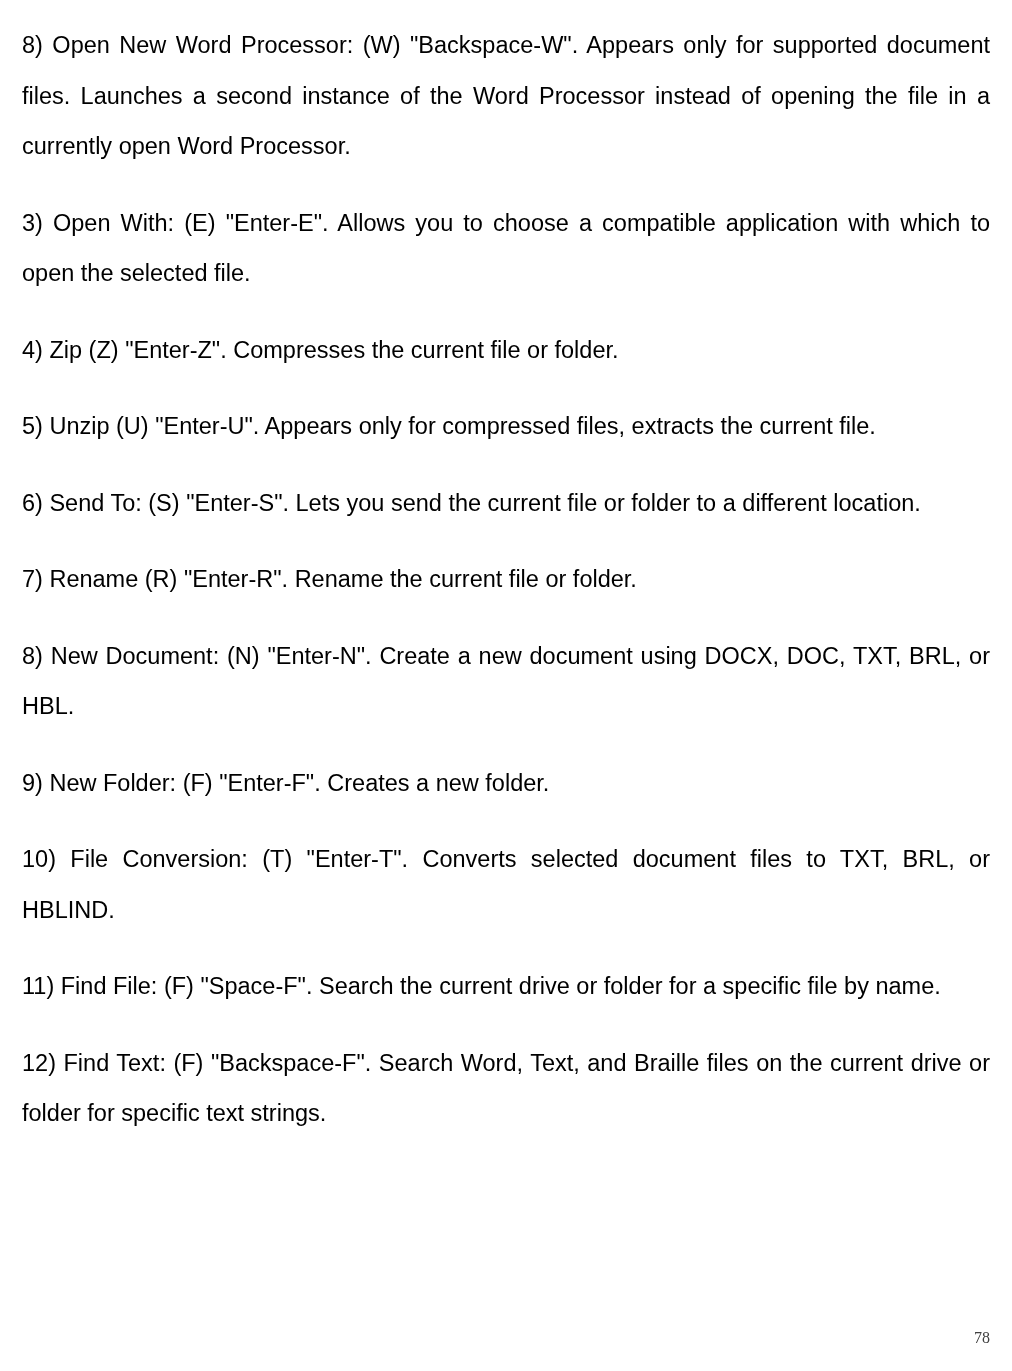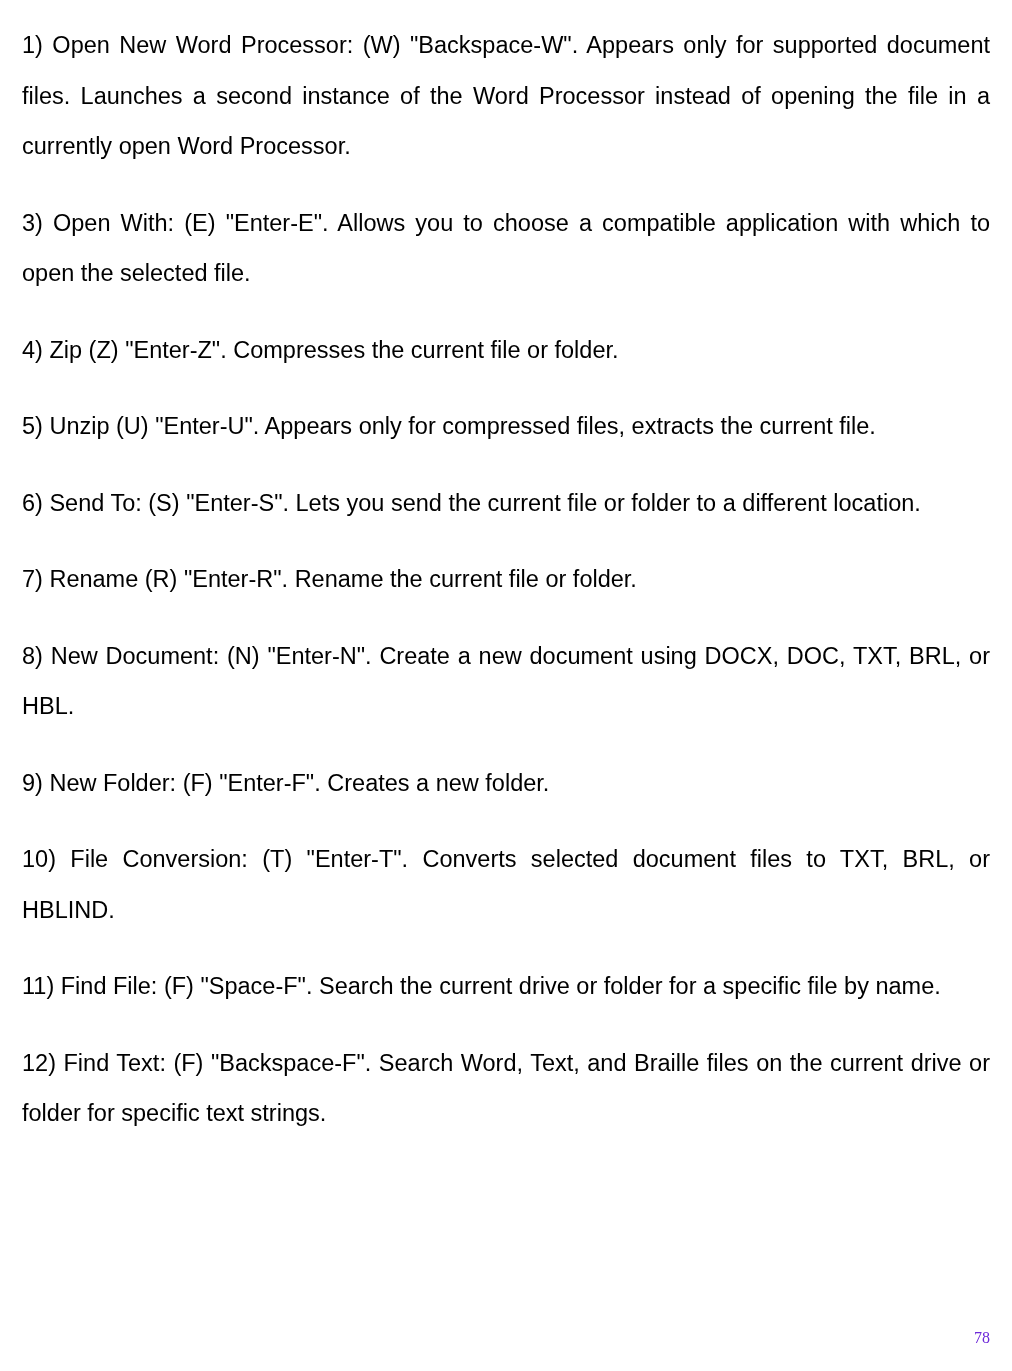--- a/index.html
+++ b/index.html
@@ -24,28 +24,28 @@
       margin-bottom: 26px;
       text-align: justify;
       text-justify: inter-word;
     }
     .page-number {
       position: absolute;
       bottom: 24px;
       right: 22px;
       font-size: 16px;
       font-family: "Times New Roman", Times, serif;
-      color: #6d28d9;
+      color: #404040;
     }
   </style>
 </head>
 <body>
 
 <div class="content">
-  <p class="para">1) Open New Word Processor: (W) "Backspace-W". Appears only for supported document files. Launches a second instance of the Word Processor instead of opening the file in a currently open Word Processor.</p>
+  <p class="para">8) Open New Word Processor: (W) "Backspace-W". Appears only for supported document files. Launches a second instance of the Word Processor instead of opening the file in a currently open Word Processor.</p>
   <p class="para">3) Open With: (E) "Enter-E". Allows you to choose a compatible application with which to open the selected file.</p>
   <p class="para">4) Zip (Z) "Enter-Z". Compresses the current file or folder.</p>
   <p class="para">5) Unzip (U) "Enter-U". Appears only for compressed files, extracts the current file.</p>
   <p class="para">6) Send To: (S) "Enter-S". Lets you send the current file or folder to a different location.</p>
   <p class="para">7) Rename (R) "Enter-R". Rename the current file or folder.</p>
   <p class="para">8) New Document: (N) "Enter-N". Create a new document using DOCX, DOC, TXT, BRL, or HBL.</p>
   <p class="para">9) New Folder: (F) "Enter-F". Creates a new folder.</p>
   <p class="para">10) File Conversion: (T) "Enter-T". Converts selected document files to TXT, BRL, or HBLIND.</p>
   <p class="para">11) Find File: (F) "Space-F". Search the current drive or folder for a specific file by name.</p>
   <p class="para">12) Find Text: (F) "Backspace-F". Search Word, Text, and Braille files on the current drive or folder for specific text strings.</p>

